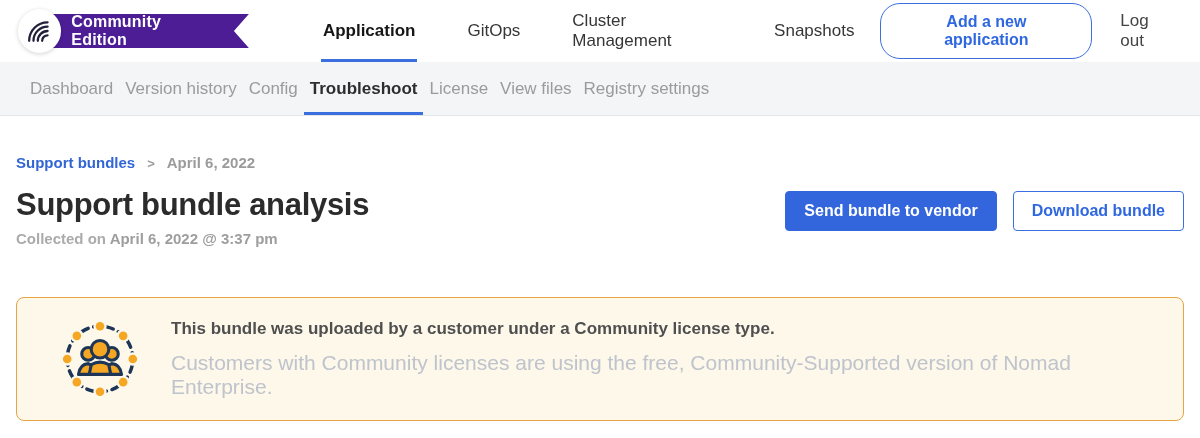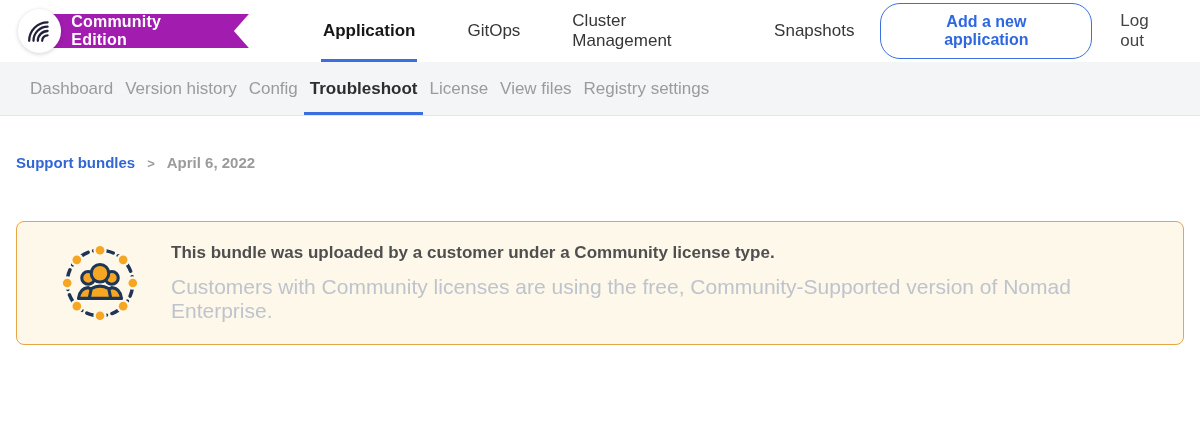--- a/index.html
+++ b/index.html
@@ -14,21 +14,21 @@
   }
   .brand { display: flex; align-items: center; position: relative; }
   .logo-circle {
     width: 44px; height: 44px; border-radius: 50%;
     background: #fff; box-shadow: 0 1px 4px rgba(0,0,0,.18);
     display: flex; align-items: center; justify-content: center;
     position: relative; z-index: 2;
   }
   .badge {
     margin-left: -24px; height: 34px;
-    background: #a21caf; color: #fff;
+    background: #4c1d95; color: #fff;
     font-size: 16px; font-weight: 700;
     display: flex; align-items: center;
     padding: 0 30px 0 34px;
     clip-path: polygon(0 0, 100% 0, calc(100% - 15px) 50%, 100% 100%, 0 100%);
     letter-spacing: .2px;
   }
   .topnav-tabs { display: flex; align-items: stretch; height: 62px; margin-left: 48px; }
   .topnav-tab {
     display: flex; align-items: center;
     font-size: 17px; color: #363636;
@@ -131,20 +131,32 @@
 </nav>
 
 <main class="content">
 
   <div class="breadcrumb">
     <a class="root">Support bundles</a>
     <span class="sep">&gt;</span>
     <span class="current">April 6, 2022</span>
   </div>
 
+  <div class="title-row">
+    <div>
+      <h1 class="page-title">Support bundle analysis</h1>
+      <div class="collected">
+        <span>Collected on </span><span class="date">April 6, 2022 @ 3:37 pm</span>
+      </div>
+    </div>
+    <div class="title-actions">
+      <button class="btn btn-primary">Send bundle to vendor</button>
+      <button class="btn btn-outline">Download bundle</button>
+    </div>
+  </div>
 
 </main>
 
 <section class="banner">
   <div class="banner-icon">
     <svg width="82" height="82" viewBox="0 0 80 80">
       <circle cx="40" cy="40" r="32" fill="none" stroke="#1d3557" stroke-width="3.4" stroke-dasharray="7 5.56" stroke-linecap="round" transform="rotate(11 40 40)"></circle>
       <g>
         <circle cx="40" cy="8" r="6.5" fill="#fdf8ea"></circle>
           <circle cx="40" cy="8" r="4.2" fill="#f5a623"></circle>

